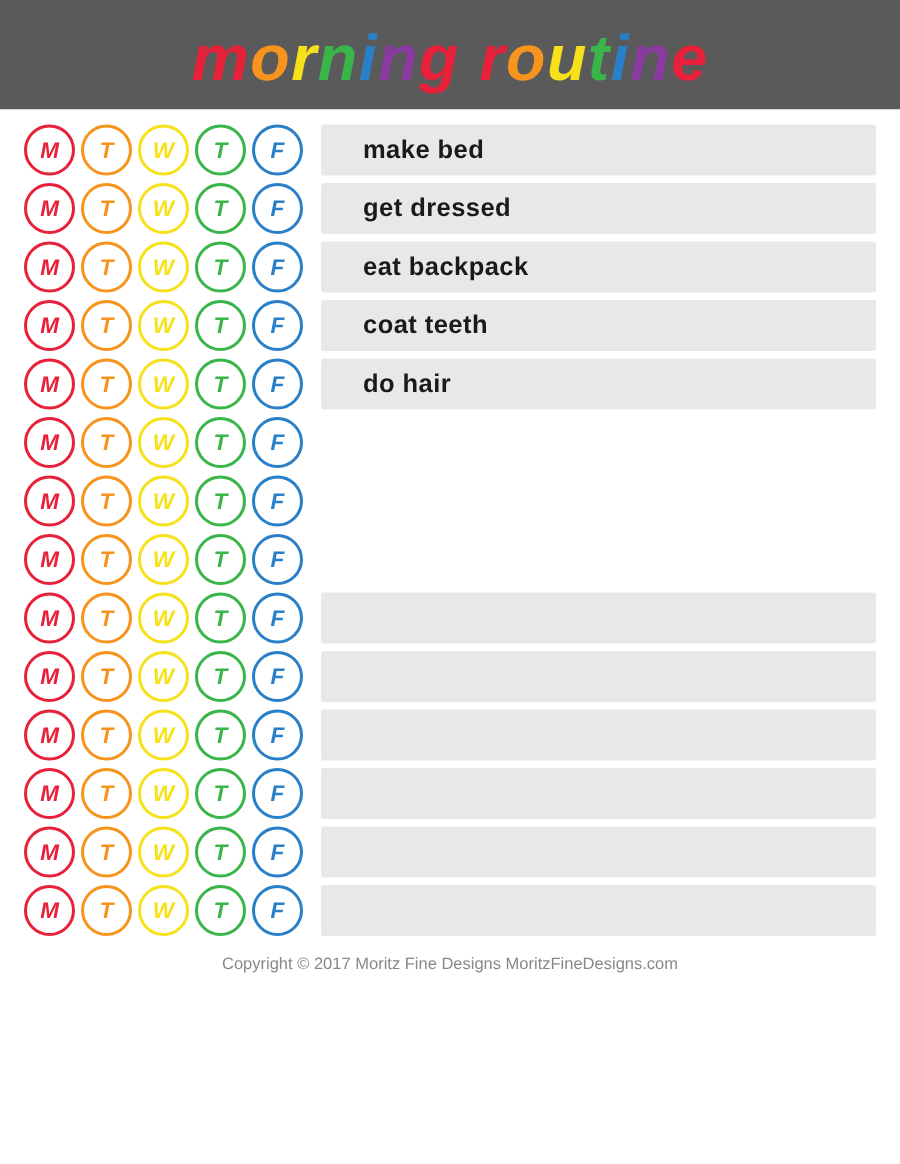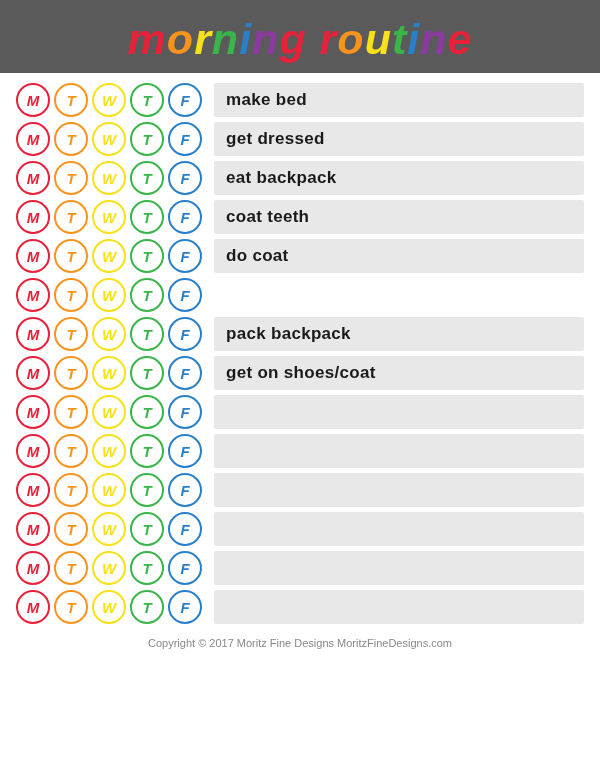--- a/index.html
+++ b/index.html
@@ -88,21 +88,21 @@
     .circle-w { border-color: #f7e11a; color: #f7e11a; }
     .circle-th { border-color: #39b54a; color: #39b54a; }
     .circle-f { border-color: #2980c9; color: #2980c9; }
 
     .task-box {
       flex: 1;
       background: #e8e8e8;
       height: 34px;
       display: flex;
       align-items: center;
-      padding-left: 12px;
+      padding-left: 28px;
       border-radius: 2px;
     }
 
     .task-text {
       font-size: 17px;
       font-weight: 900;
       color: #1a1a1a;
       letter-spacing: 0.3px;
     }
 
@@ -174,54 +174,48 @@
     </div>
     <div class="row">
       <div class="circles">
         <div class="circle circle-m">M</div>
         <div class="circle circle-t">T</div>
         <div class="circle circle-w">W</div>
         <div class="circle circle-th">T</div>
         <div class="circle circle-f">F</div>
       </div>
       <div class="task-box">
-        <span class="task-text">do coat</span>
-      </div>
-    </div>
-    <div class="row">
-      <div class="circles">
-        <div class="circle circle-m">M</div>
-        <div class="circle circle-t">T</div>
-        <div class="circle circle-w">W</div>
-        <div class="circle circle-th">T</div>
-        <div class="circle circle-f">F</div>
-      </div>
-    </div>
-    <div class="row">
-      <div class="circles">
-        <div class="circle circle-m">M</div>
-        <div class="circle circle-t">T</div>
-        <div class="circle circle-w">W</div>
-        <div class="circle circle-th">T</div>
-        <div class="circle circle-f">F</div>
-      </div>
-      <div class="task-box">
-        <span class="task-text">pack backpack</span>
-      </div>
-    </div>
-    <div class="row">
-      <div class="circles">
-        <div class="circle circle-m">M</div>
-        <div class="circle circle-t">T</div>
-        <div class="circle circle-w">W</div>
-        <div class="circle circle-th">T</div>
-        <div class="circle circle-f">F</div>
-      </div>
-      <div class="task-box">
-        <span class="task-text">get on shoes/coat</span>
+        <span class="task-text">do hair</span>
+      </div>
+    </div>
+    <div class="row">
+      <div class="circles">
+        <div class="circle circle-m">M</div>
+        <div class="circle circle-t">T</div>
+        <div class="circle circle-w">W</div>
+        <div class="circle circle-th">T</div>
+        <div class="circle circle-f">F</div>
+      </div>
+    </div>
+    <div class="row">
+      <div class="circles">
+        <div class="circle circle-m">M</div>
+        <div class="circle circle-t">T</div>
+        <div class="circle circle-w">W</div>
+        <div class="circle circle-th">T</div>
+        <div class="circle circle-f">F</div>
+      </div>
+    </div>
+    <div class="row">
+      <div class="circles">
+        <div class="circle circle-m">M</div>
+        <div class="circle circle-t">T</div>
+        <div class="circle circle-w">W</div>
+        <div class="circle circle-th">T</div>
+        <div class="circle circle-f">F</div>
       </div>
     </div>
     <div class="row">
       <div class="circles">
         <div class="circle circle-m">M</div>
         <div class="circle circle-t">T</div>
         <div class="circle circle-w">W</div>
         <div class="circle circle-th">T</div>
         <div class="circle circle-f">F</div>
       </div>

